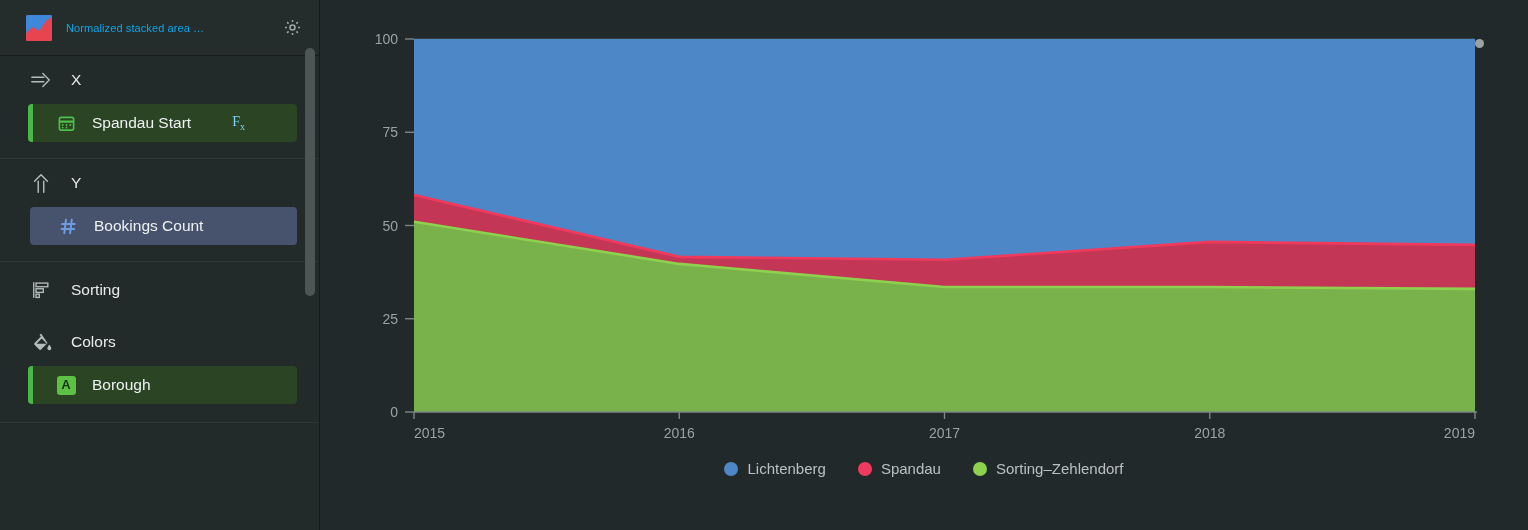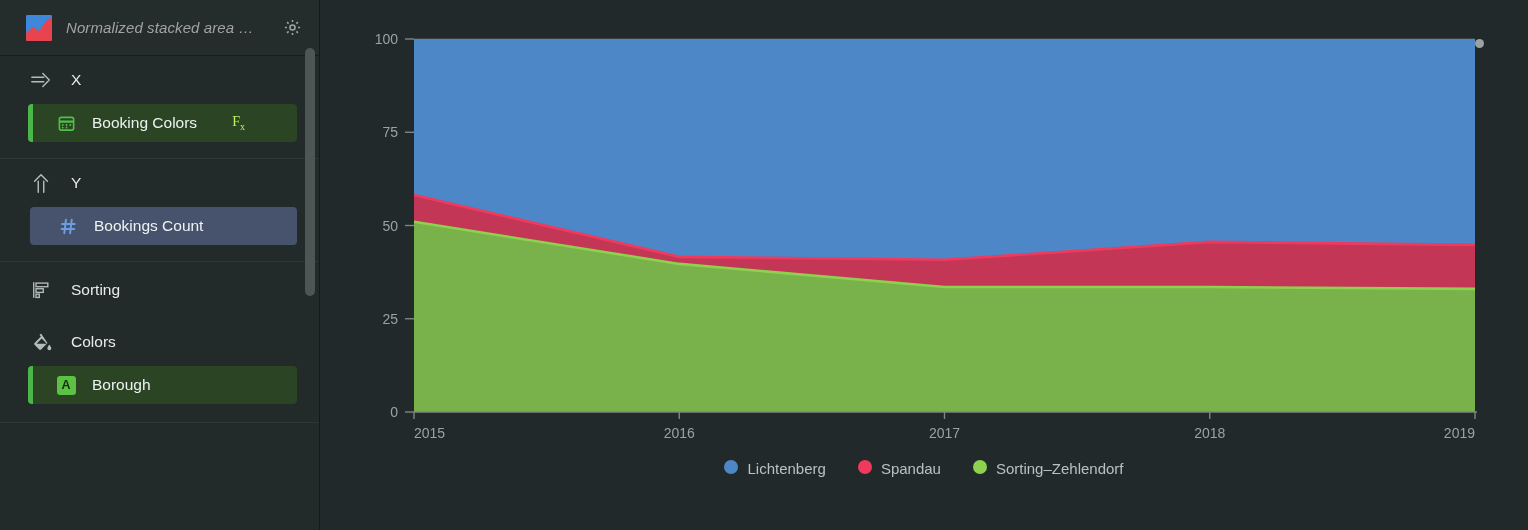--- a/index.html
+++ b/index.html
@@ -27,24 +27,23 @@
     border-bottom: 1px solid #171d1d;
   }
   .chart-type-icon {
     width: 26px; height: 26px; flex: 0 0 26px;
     border-radius: 2px; overflow: hidden; position: relative;
     background: #e8444f;
   }
   .chart-type-icon svg { display: block; width: 26px; height: 26px; }
   #panel-title {
     margin-left: 14px;
-    color: #a3a3a3; font-size: 15px; letter-spacing: .1px;
+    color: #0ea5e9; font-size: 11px; letter-spacing: .1px;
     white-space: nowrap; overflow: hidden;
     flex: 1 1 auto;
-    font-style: italic;
   }
   #gear-btn {
     width: 26px; height: 26px; flex: 0 0 26px;
     display: flex; align-items: center; justify-content: center;
     color: #9aa5a3; cursor: pointer;
   }
 
   .shelf {
     padding: 0 22px;
     border-bottom: 1px solid #2e3736;
@@ -87,21 +86,21 @@
     width: 19px; height: 19px; border-radius: 3px;
     background: #5cc145; color: #14330d;
     font-size: 12.5px; font-weight: bold;
     display: flex; align-items: center; justify-content: center;
   }
   .pill-label {
     margin-left: 14px; font-size: 15.5px; color: #eef2f2;
     flex: 1 1 auto;
   }
   .pill-fx {
-    margin-right: 52px; color: #bef264; font-size: 14px;
+    margin-right: 52px; color: #7dd3fc; font-size: 14px;
     font-family: "Liberation Serif", serif;
   }
   .pill-fx sub { font-size: 10px; }
 
   #sidebar-scrollbar {
     position: absolute; left: 305px; top: 48px;
     width: 10px; height: 248px;
     background: #4d5655; border-radius: 5px;
     cursor: pointer;
   }
@@ -119,21 +118,21 @@
   #chart-dots i.lg { width:9px; height:9px; background:#9aa3a2; }
 
   #plot-svg { position: absolute; left: 0; top: 0; }
 
   .axis-text { fill: #9aa3a2; font-family: "Liberation Sans", sans-serif; font-size: 14px; }
 
   #legend {
     position: absolute; left: 0; right: 0; top: 460px;
     display: flex; justify-content: center; align-items: center; gap: 32px;
   }
-  .legend-item { display: flex; gap: 9px; cursor: pointer; }
+  .legend-item { display: flex; align-items: center; gap: 9px; cursor: pointer; }
   .legend-dot { width: 14px; height: 14px; border-radius: 50%; }
   .legend-label { color: #b9c1c0; font-size: 15px; }
 </style>
 </head>
 <body>
 
 <div id="app">
 
   <div id="sidebar">
 
@@ -164,21 +163,21 @@
         <span class="shelf-label">X</span>
       </div>
       <div class="pill green">
         <span class="pill-icon">
           <svg width="19" height="19" viewBox="0 0 20 20" fill="none" stroke="currentColor" stroke-width="1.7">
             <rect x="2.5" y="3.5" width="15" height="13.5" rx="2"></rect>
             <path d="M2.5 8h15" stroke-width="2.4"></path>
             <path d="M6 11.5h.01M10 11.5h.01M14 11.5h.01M6 14.3h.01M10 14.3h.01" stroke-width="2" stroke-linecap="round"></path>
           </svg>
         </span>
-        <span class="pill-label">Booking Colors</span>
+        <span class="pill-label">Spandau Start</span>
         <span class="pill-fx">F<sub>x</sub></span>
       </div>
     </div>
 
     <div class="shelf">
       <div class="shelf-head">
         <span class="shelf-icon">
           <svg width="18" height="22" viewBox="0 0 18 24" fill="none" stroke="currentColor" stroke-width="1.6">
             <path d="M6 22V10M12 22V10M2 10l7-7 7 7" stroke-linecap="round" stroke-linejoin="round"></path>
           </svg>

